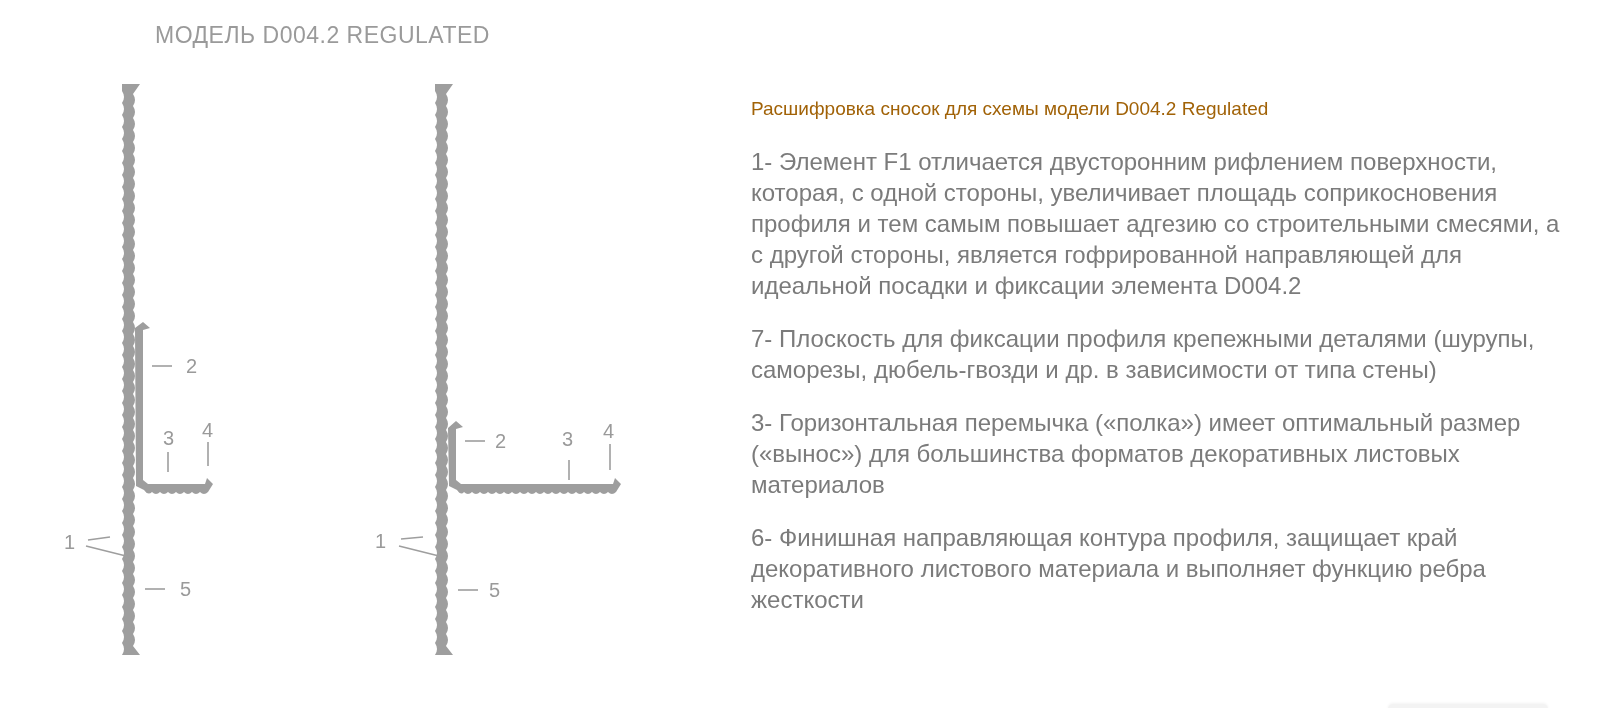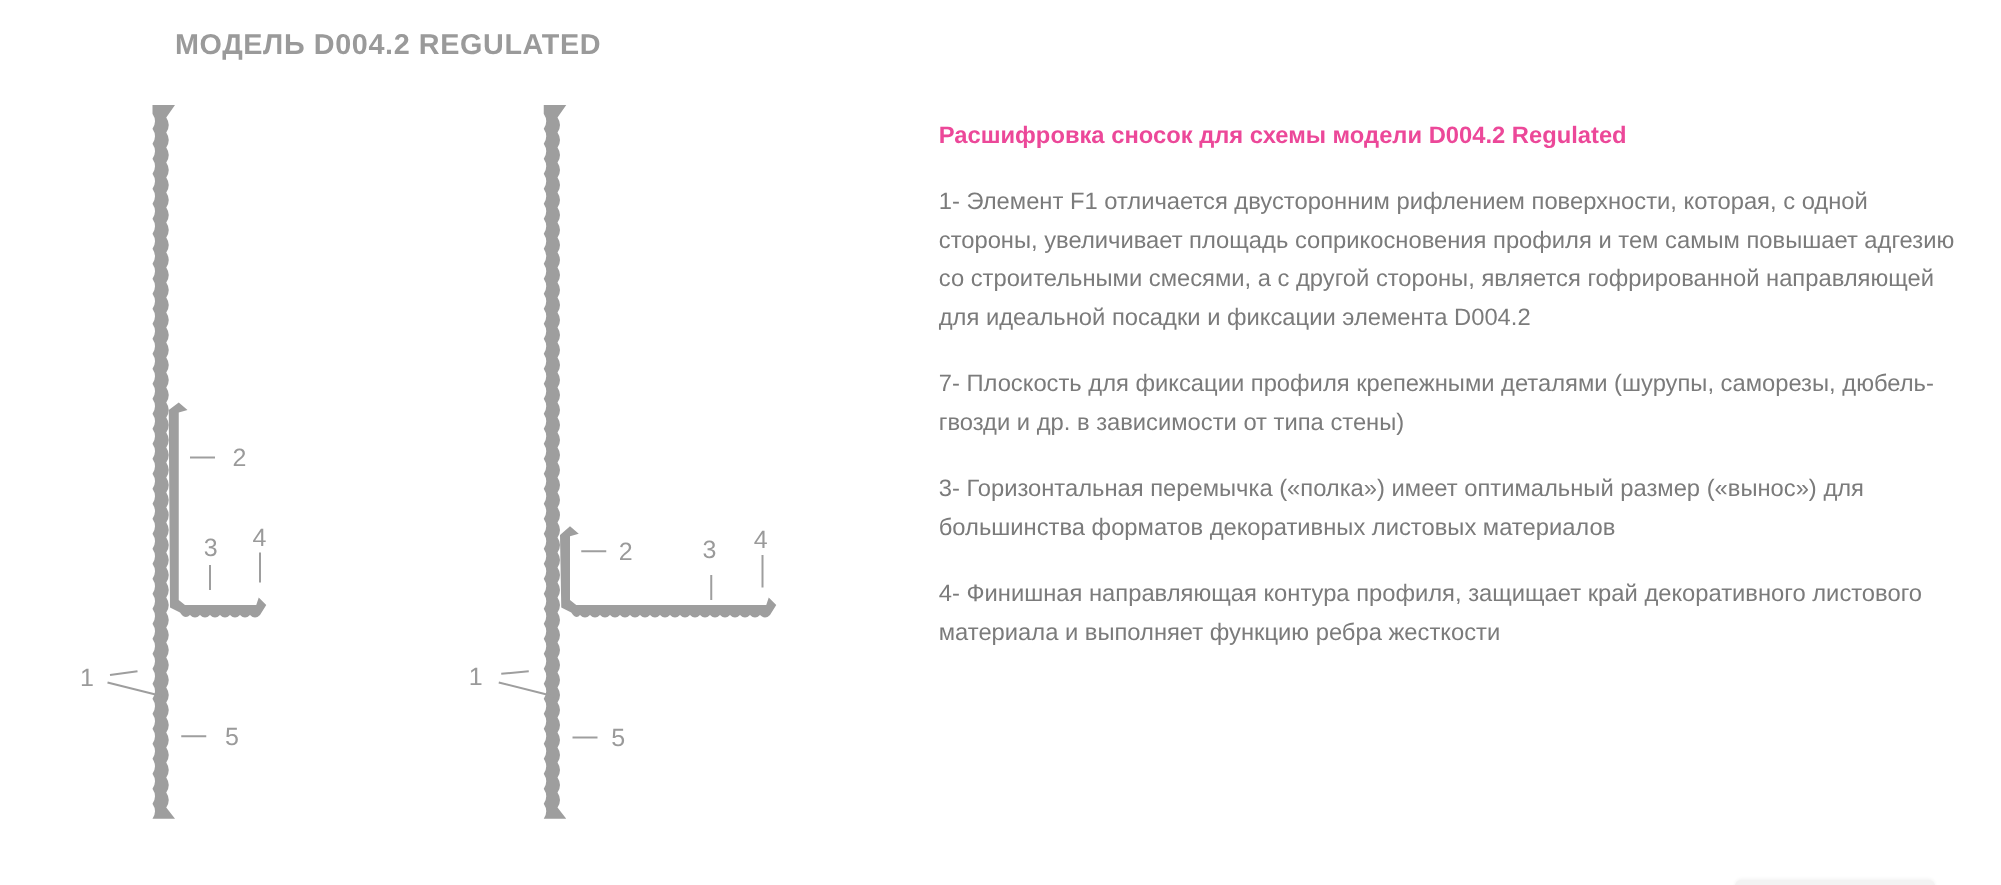--- a/index.html
+++ b/index.html
@@ -1,21 +1,21 @@
 <!DOCTYPE html>
 <html><head>
   <meta charset="utf-8">
   <style>
     html, body { margin: 0; padding: 0; background: #ffffff; }
     body { width: 1601px; height: 708px; position: relative; overflow: hidden; font-family: "Liberation Sans", "DejaVu Sans", sans-serif; }
-    .title { position: absolute; left: 140px; top: 22px; font-size: 23px; font-weight: 700; color: #9a9a9a; letter-spacing: 0.5px; }
+    .title { position: absolute; left: 155px; top: 22px; font-size: 23px; font-weight: 400; color: #9a9a9a; letter-spacing: 0.5px; }
     .diagram { position: absolute; top: 0; left: 0; width: 700px; height: 708px; }
     .text-panel { position: absolute; left: 751px; top: 98px; width: 820px; color: #7a7a7a; }
-    .heading { font-size: 19px; font-weight: 700; color: #ec4899; margin-bottom: 26px; }
-    .para { font-size: 19px; line-height: 31px; margin: 0 0 22px 0; color: #7b7b7b; }
+    .heading { font-size: 19px; font-weight: 400; color: #a16207; margin-bottom: 26px; }
+    .para { font-size: 24px; line-height: 31px; margin: 0 0 22px 0; color: #7b7b7b; }
     .bottom-card { position: absolute; left: 1388px; top: 704px; width: 160px; height: 10px; border-radius: 6px; background: #f3f3f3; box-shadow: 0 -1px 3px rgba(0,0,0,0.05); }
     svg text { font-family: "Liberation Sans", "DejaVu Sans", sans-serif; }
   </style>
 </head>
 <body>
 
 <div class="title">МОДЕЛЬ D004.2 REGULATED</div>
 
 <svg class="diagram" width="700" height="708" viewBox="0 0 700 708">
   <defs>
@@ -74,16 +74,16 @@
       <text x="176" y="597">5</text>
     </g>
   </g>
 </svg>
 
 <div class="text-panel">
   <div class="heading">Расшифровка сносок для схемы модели D004.2 Regulated</div>
   <p class="para">1- Элемент F1 отличается двусторонним рифлением поверхности, которая, с одной стороны, увеличивает площадь соприкосновения профиля и тем самым повышает адгезию со строительными смесями, а с другой стороны, является гофрированной направляющей для идеальной посадки и фиксации элемента D004.2</p>
   <p class="para">7- Плоскость для фиксации профиля крепежными деталями (шурупы, саморезы, дюбель-гвозди и др. в зависимости от типа стены)</p>
   <p class="para">3- Горизонтальная перемычка («полка») имеет оптимальный размер («вынос») для большинства форматов декоративных листовых материалов</p>
-  <p class="para">4- Финишная направляющая контура профиля, защищает край декоративного листового материала и выполняет функцию ребра жесткости</p>
+  <p class="para">6- Финишная направляющая контура профиля, защищает край декоративного листового материала и выполняет функцию ребра жесткости</p>
 </div>
 
 <div class="bottom-card"></div>
 
 </body></html>

